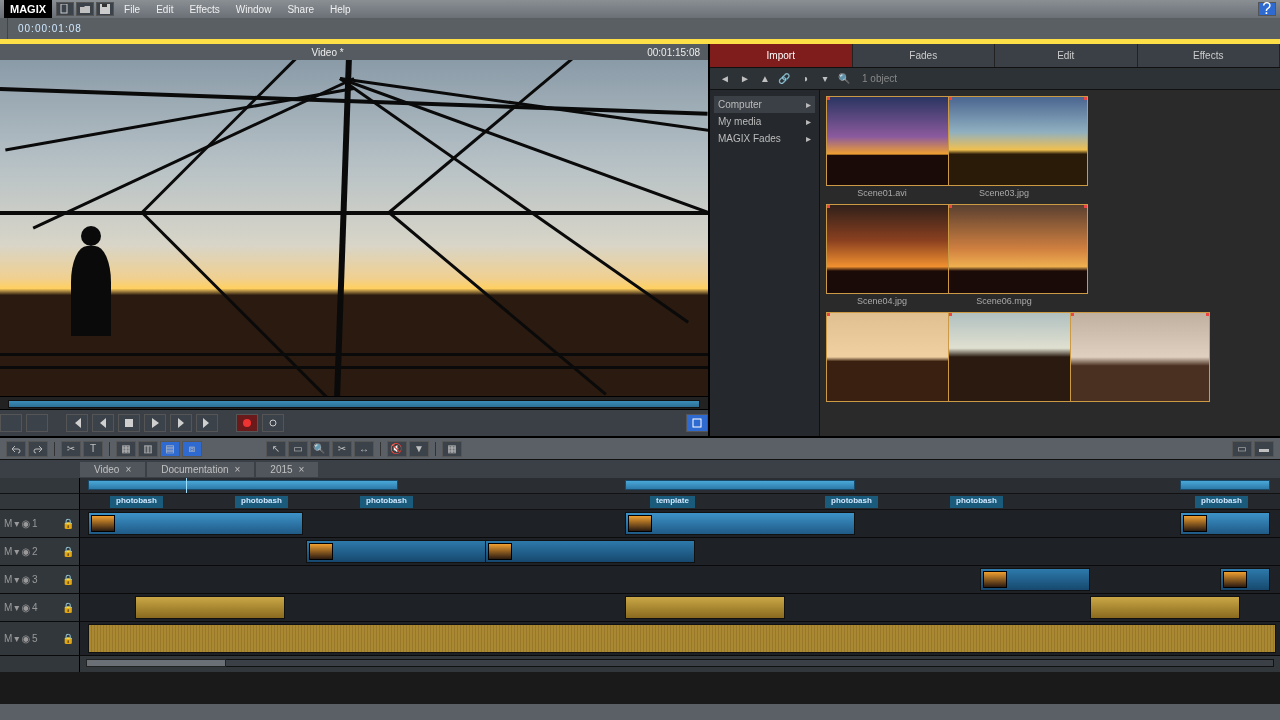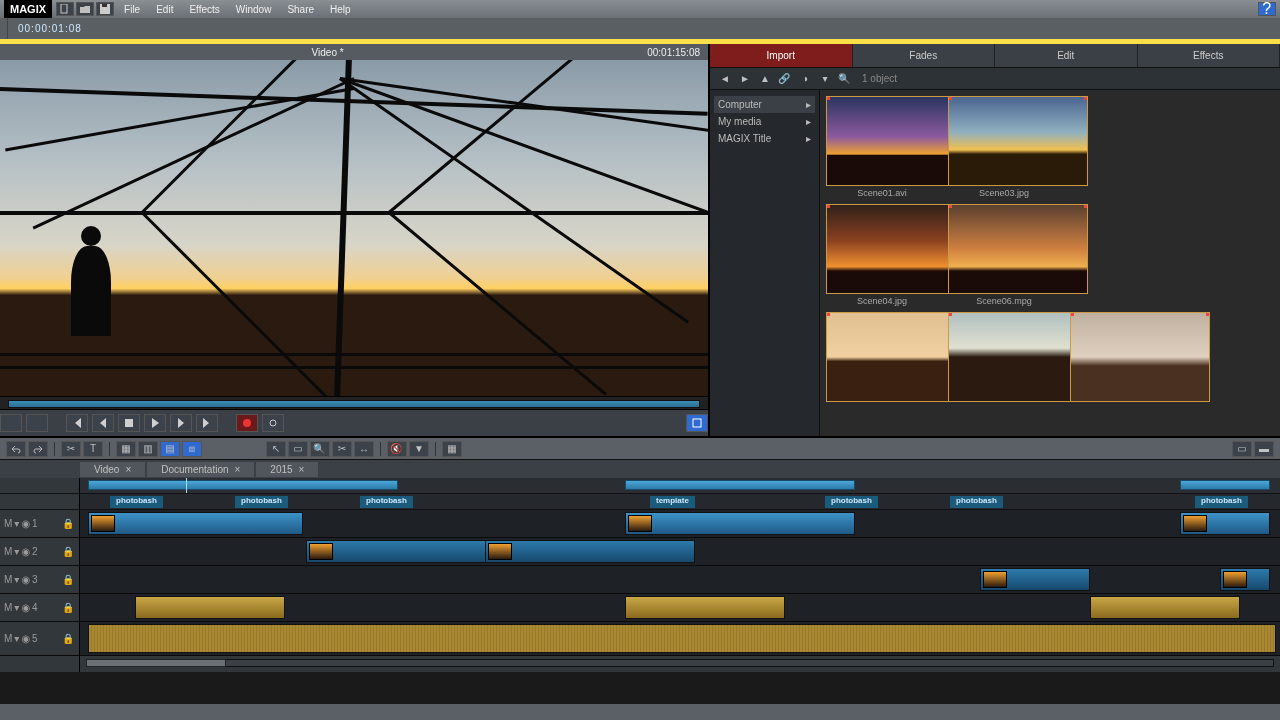--- a/index.html
+++ b/index.html
@@ -260,21 +260,21 @@
       <div class="tree">
         <div class="tree-item active">
             <span>Computer</span>
             <span>▸</span>
           </div>
         <div class="tree-item">
             <span>My media</span>
             <span>▸</span>
           </div>
         <div class="tree-item">
-            <span>MAGIX Title</span>
+            <span>MAGIX Fades</span>
             <span>▸</span>
           </div>
       </div>
       <div class="thumbs">
         <div class="thumb-row">
           <div class="thumb">
               <div class="thumb-img sun1"></div>
               <div class="thumb-label">Scene01.avi</div>
             </div>
           <div class="thumb">

